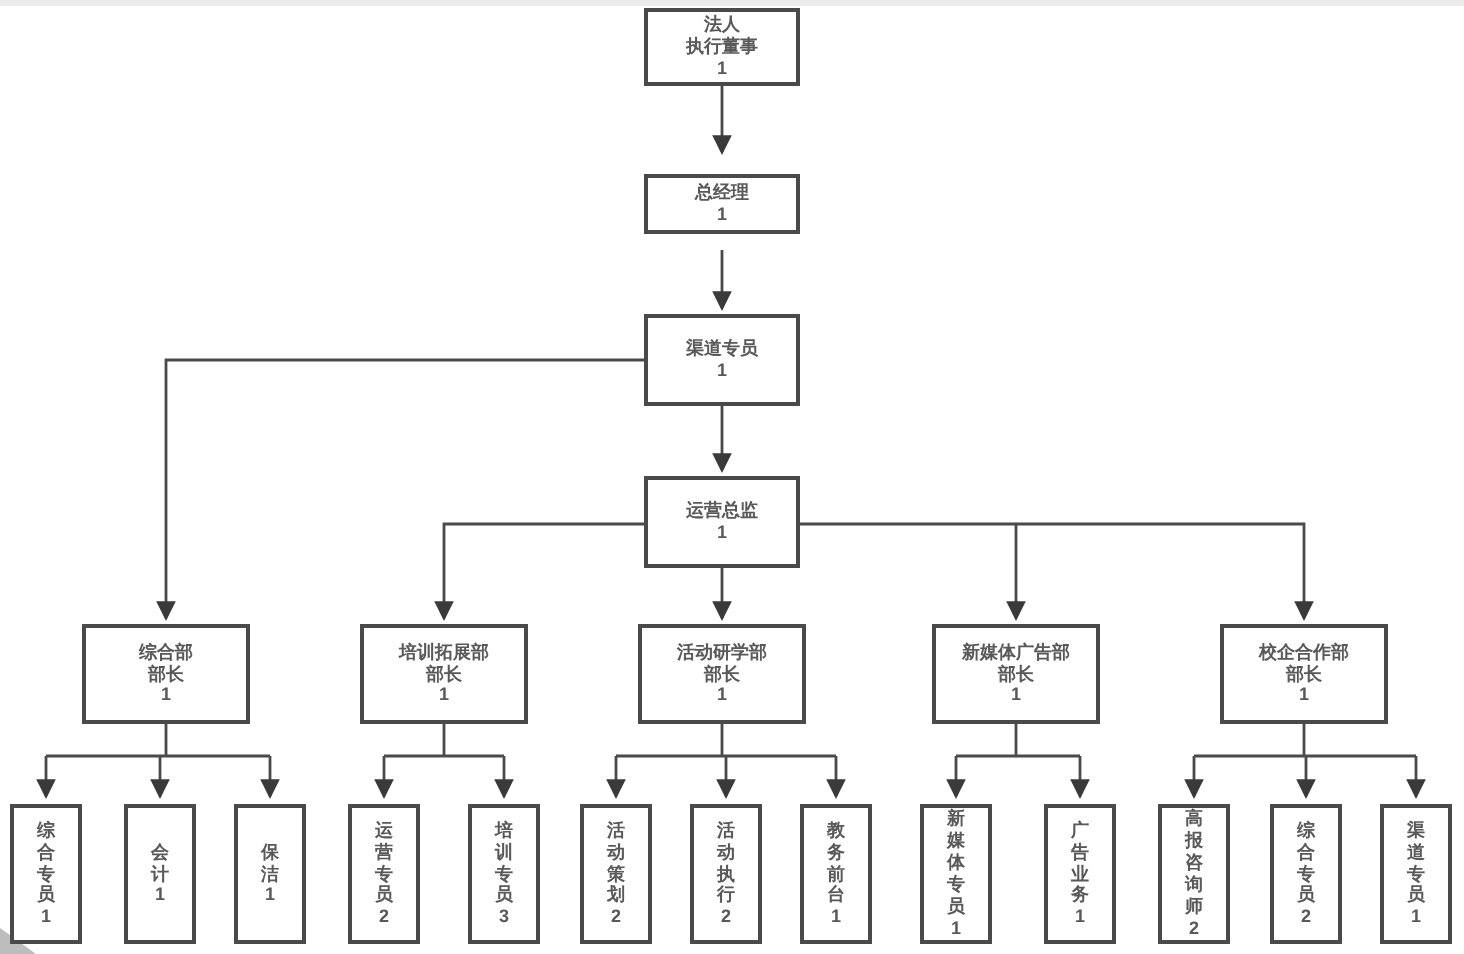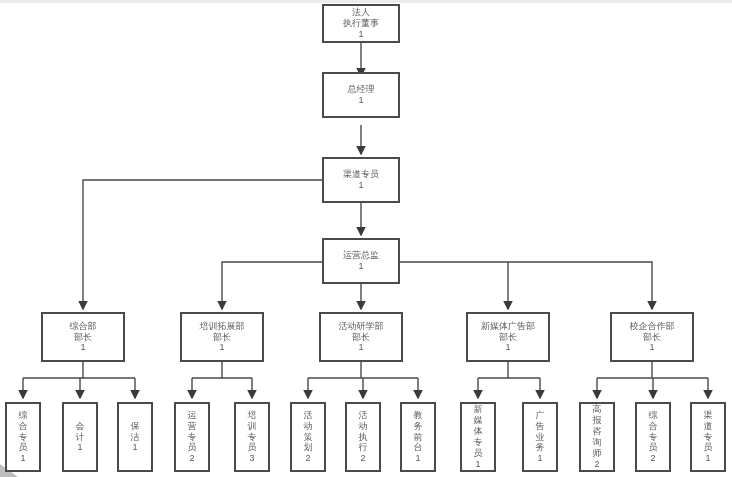--- a/index.html
+++ b/index.html
@@ -23,20 +23,21 @@
     border: 2px solid #4a4a4a;
     color: #595959;
     font-size: 9px;
     line-height: 1.22;
     text-align: center;
     display: flex;
     flex-direction: column;
     align-items: center;
     justify-content: center;
     cursor: default;
+    font-weight: bold;
   }
   .node .lbl { white-space: pre-line; }
   .node.staff .lbl {
     width: 1.25em;
     word-break: break-all;
     margin: 0 auto;
   }
   .node.chain, .node.dept { width: 78px; }
   .node.dept { width: 84px; height: 50px; }
   .node.staff { width: 36px; height: 70px; }
@@ -97,21 +98,21 @@
       <path d="M708 378 L708 398" marker-end="url(#arr)"></path>
     </g>
     <polygon points="0,464 0,477 18,477" fill="#bdbdbd"></polygon>
   </svg>
 
   <div class="node chain" style="left:322px;top:4px;height:39px">
     <div class="lbl">法人
 执行董事</div>
     <div class="cnt">1</div>
   </div>
-  <div class="node chain" style="left:322px;top:72px;height:46px">
+  <div class="node chain" style="left:322px;top:87px;height:30px">
     <div class="lbl">总经理</div>
     <div class="cnt">1</div>
   </div>
   <div class="node chain" style="left:322px;top:157px;height:46px">
     <div class="lbl">渠道专员</div>
     <div class="cnt">1</div>
   </div>
   <div class="node chain" style="left:322px;top:238px;height:46px">
     <div class="lbl">运营总监</div>
     <div class="cnt">1</div>

